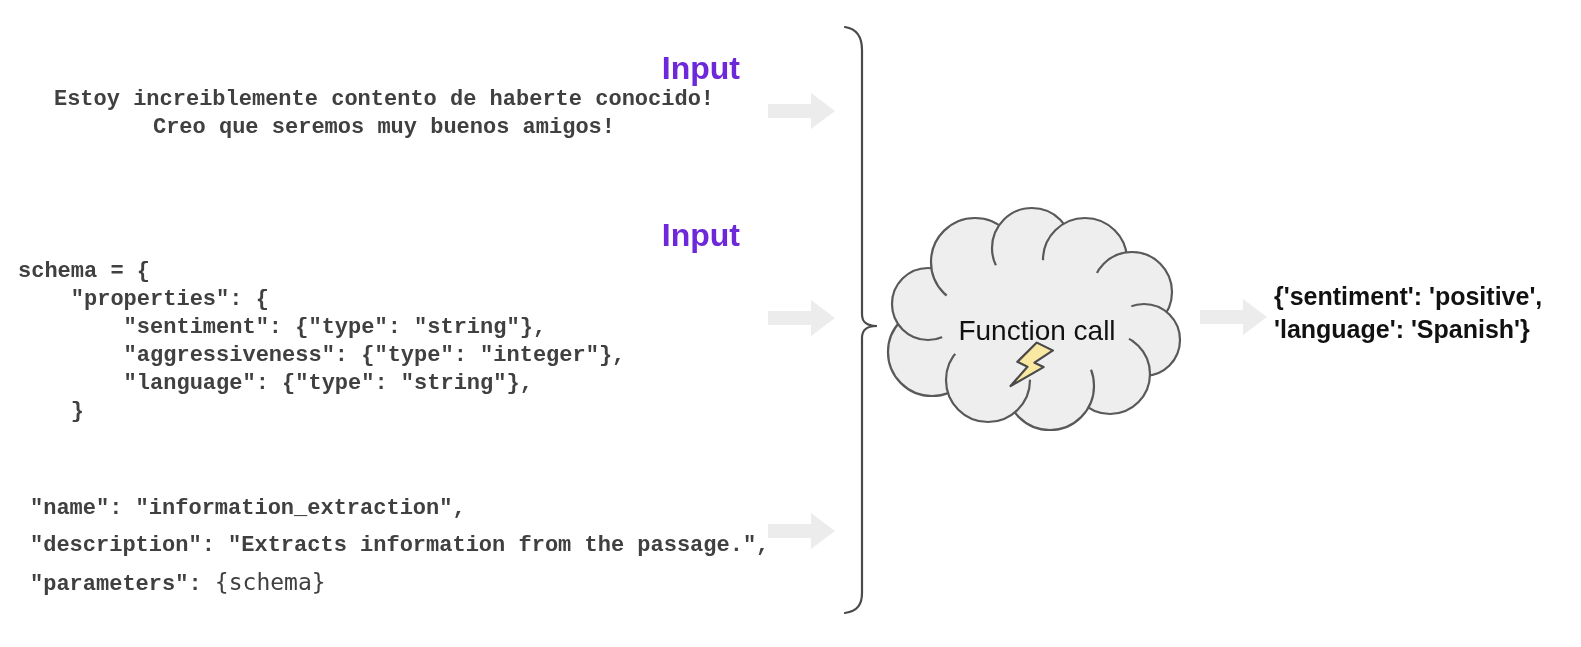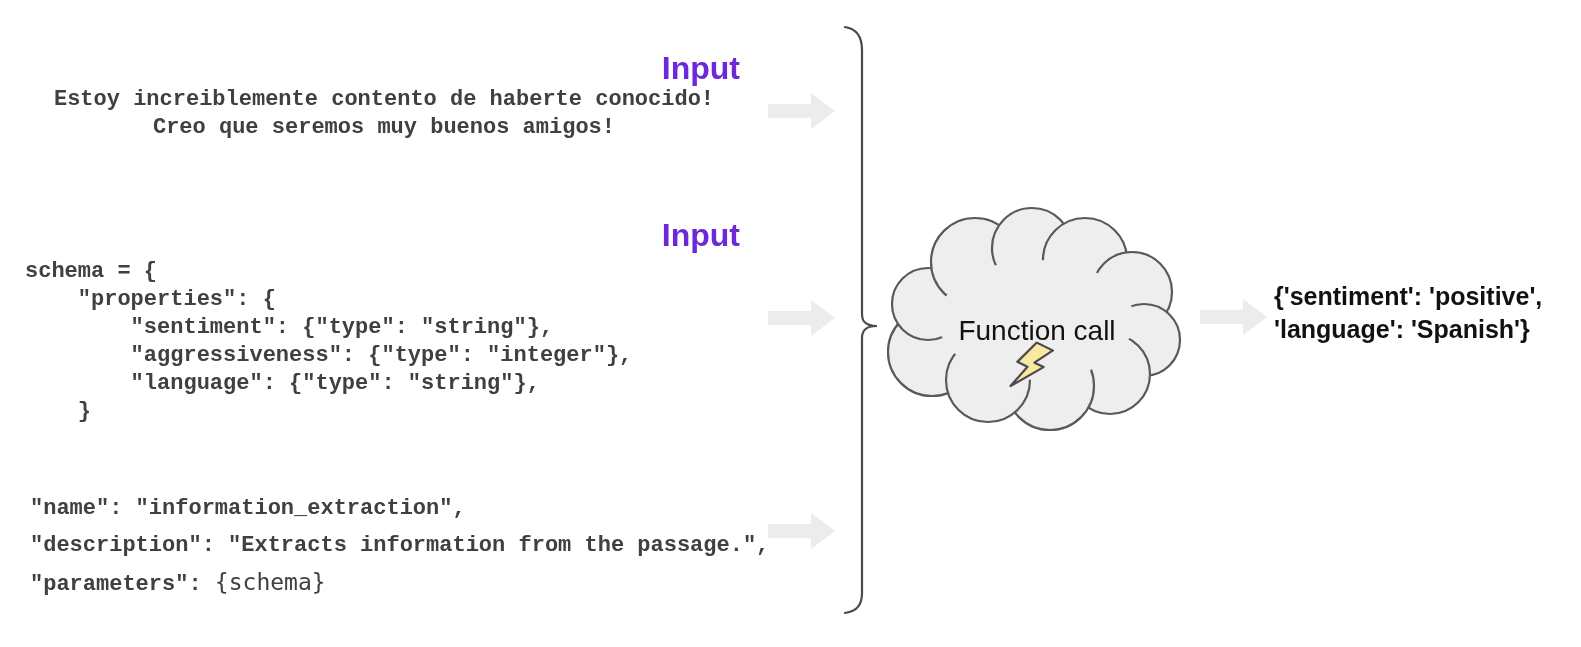--- a/index.html
+++ b/index.html
@@ -10,21 +10,21 @@
   .abs{position:absolute;}
   .sec-title{
     width:712px;left:28px;text-align:right;
     font-size:32px;font-weight:bold;line-height:34px;color:#6d28d9;
   }
   .mono{
     font-family:"Liberation Mono",monospace;font-weight:bold;
     font-size:22px;color:#404040;white-space:pre;
   }
   .input-text{left:28px;width:712px;text-align:center;line-height:28px;}
-  .schema-code{left:25px;line-height:28px;}
+  .schema-code{left:18px;line-height:28px;}
   .function-code{left:30px;line-height:37px;}
   .schema-var{
     font-family:"DejaVu Sans Mono",monospace;font-weight:normal;font-size:23px;
   }
   .llm-label{left:937px;width:200px;text-align:center;font-size:34px;font-weight:bold;line-height:36px;}
   .llm-sub{left:917px;width:240px;text-align:center;font-size:28px;line-height:28px;}
   .output-text{left:1274px;width:300px;font-size:25px;font-weight:bold;line-height:33px;white-space:pre;}
   svg{display:block;}
   .brace-path{fill:none;stroke:#4a4a4a;stroke-width:2.2;stroke-linecap:round;}
   .cloud-g{stroke:#595959;stroke-width:2.2;}

